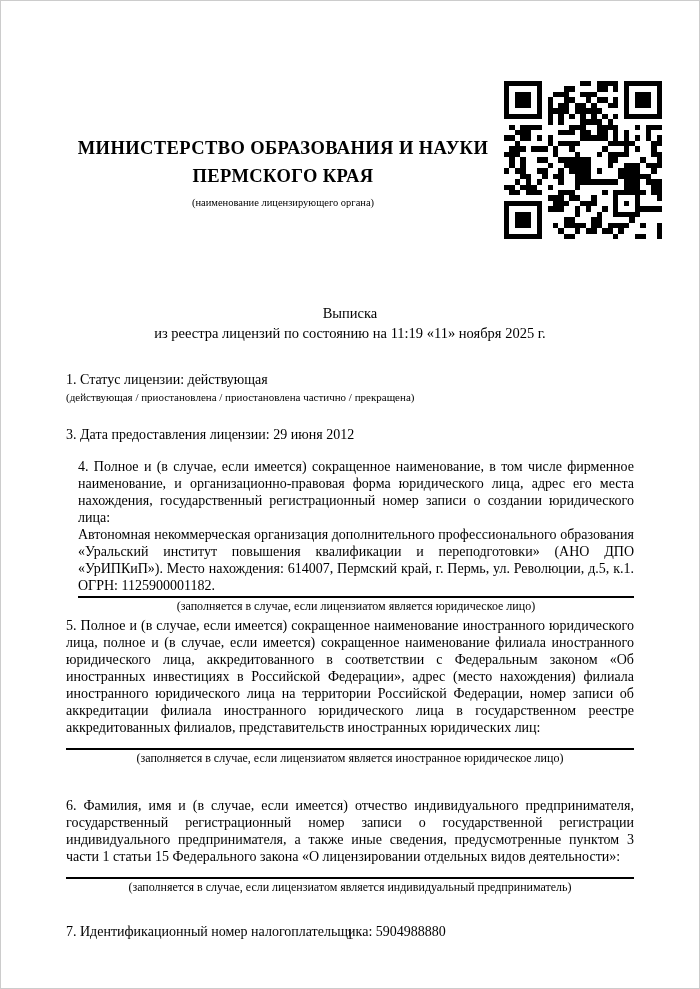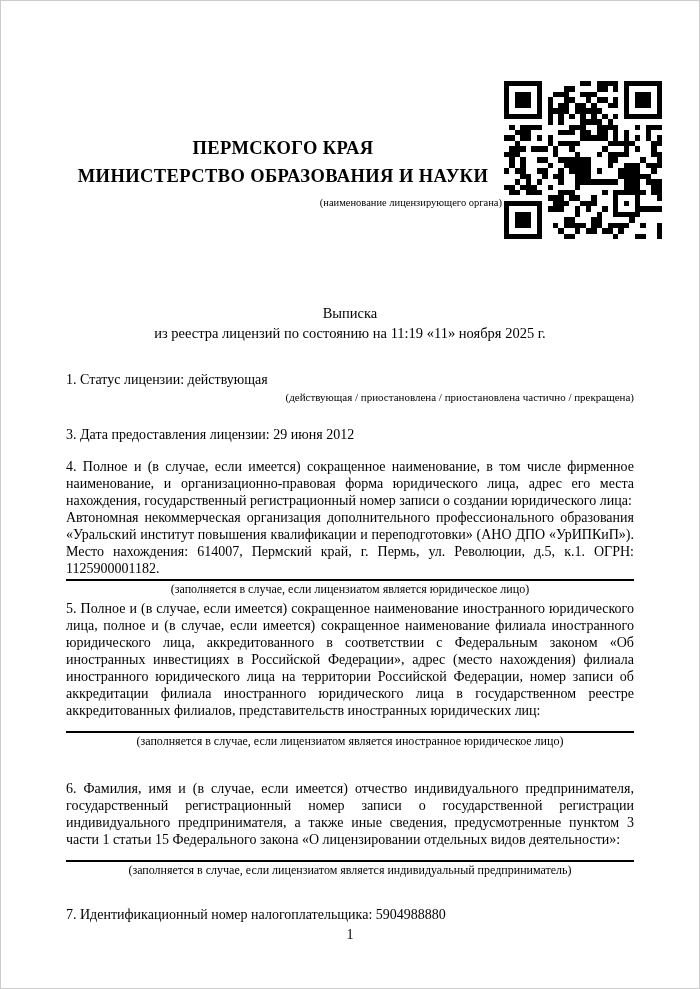--- a/index.html
+++ b/index.html
@@ -25,21 +25,20 @@
     font-weight: bold;
     font-size: 18.5px;
     line-height: 28px;
     letter-spacing: 0.4px;
     white-space: nowrap;
   }
   .authority-caption {
     font-size: 10.5px;
     line-height: 14px;
     margin-top: 6px;
-    text-align: right;
   }
   .qr {
     position: absolute;
     top: 80px; right: 37px;
     width: 158px; height: 158px;
     display: block;
   }
   .content { padding: 0 65px; }
   .title-block {
     margin-top: 52px;
@@ -54,53 +53,53 @@
   .para { text-align: justify; margin: 0; }
   .item-caption {
     font-size: 12px;
     line-height: 13px;
     text-align: center;
     margin-top: 2px;
   }
   .item1-caption {
     font-size: 11px;
     line-height: 14px;
-    text-align: right;
+    text-align: left;
     margin-top: 2px;
   }
   .fill-rule {
     border: none;
     border-top: 2px solid #000000;
     margin: 2px 0 0 0;
   }
   .blank-answer { height: 10px; }
   .m-i1 { margin-top: 28px; }
   .m-i2 { margin-top: 17px; }
   .m-i3 { margin-top: 22px; }
-  .m-i4 { margin-top: 15px; }
+  .m-i4 { margin-top: 15px; margin-left: 12px; }
   .m-i5 { margin-top: 4px; }
   .m-i6 { margin-top: 32px; }
   .m-i7 { margin-top: 29px; }
   .page-number {
     position: absolute;
     bottom: 45px; left: 0;
     width: 100%;
     text-align: center;
     font-size: 14px;
   }
 </style>
 </head>
 <body>
 
 <div class="page">
 
   <div class="header">
     <div class="authority">
+      <div class="authority-line">МИНИСТЕРСТВО ОБРАЗОВАНИЯ И НАУКИ</div>
       <div class="authority-line">ПЕРМСКОГО КРАЯ</div>
-      <div class="authority-line">МИНИСТЕРСТВО ОБРАЗОВАНИЯ И НАУКИ</div>
       <div class="authority-caption">(наименование лицензирующего органа)</div>
     </div>
     <svg class="qr" id="qr-svg" viewBox="0 0 158 158" xmlns="http://www.w3.org/2000/svg" shape-rendering="crispEdges">
       <rect x="0" y="0" width="158" height="158" fill="#ffffff"></rect>
       <path id="qr-path" fill="#000000" d="M0.00 0.00h5.45v5.45h-5.45zM5.45 0.00h5.45v5.45h-5.45zM10.90 0.00h5.45v5.45h-5.45zM16.34 0.00h5.45v5.45h-5.45zM21.79 0.00h5.45v5.45h-5.45zM27.24 0.00h5.45v5.45h-5.45zM32.69 0.00h5.45v5.45h-5.45zM76.28 0.00h5.45v5.45h-5.45zM81.72 0.00h5.45v5.45h-5.45zM92.62 0.00h5.45v5.45h-5.45zM98.07 0.00h5.45v5.45h-5.45zM103.52 0.00h5.45v5.45h-5.45zM108.97 0.00h5.45v5.45h-5.45zM119.86 0.00h5.45v5.45h-5.45zM125.31 0.00h5.45v5.45h-5.45zM130.76 0.00h5.45v5.45h-5.45zM136.21 0.00h5.45v5.45h-5.45zM141.66 0.00h5.45v5.45h-5.45zM147.10 0.00h5.45v5.45h-5.45zM152.55 0.00h5.45v5.45h-5.45zM0.00 5.45h5.45v5.45h-5.45zM32.69 5.45h5.45v5.45h-5.45zM59.93 5.45h5.45v5.45h-5.45zM65.38 5.45h5.45v5.45h-5.45zM92.62 5.45h5.45v5.45h-5.45zM98.07 5.45h5.45v5.45h-5.45zM108.97 5.45h5.45v5.45h-5.45zM119.86 5.45h5.45v5.45h-5.45zM152.55 5.45h5.45v5.45h-5.45zM0.00 10.90h5.45v5.45h-5.45zM10.90 10.90h5.45v5.45h-5.45zM16.34 10.90h5.45v5.45h-5.45zM21.79 10.90h5.45v5.45h-5.45zM32.69 10.90h5.45v5.45h-5.45zM49.03 10.90h5.45v5.45h-5.45zM54.48 10.90h5.45v5.45h-5.45zM59.93 10.90h5.45v5.45h-5.45zM76.28 10.90h5.45v5.45h-5.45zM81.72 10.90h5.45v5.45h-5.45zM87.17 10.90h5.45v5.45h-5.45zM119.86 10.90h5.45v5.45h-5.45zM130.76 10.90h5.45v5.45h-5.45zM136.21 10.90h5.45v5.45h-5.45zM141.66 10.90h5.45v5.45h-5.45zM152.55 10.90h5.45v5.45h-5.45zM0.00 16.34h5.45v5.45h-5.45zM10.90 16.34h5.45v5.45h-5.45zM16.34 16.34h5.45v5.45h-5.45zM21.79 16.34h5.45v5.45h-5.45zM32.69 16.34h5.45v5.45h-5.45zM43.59 16.34h5.45v5.45h-5.45zM59.93 16.34h5.45v5.45h-5.45zM65.38 16.34h5.45v5.45h-5.45zM81.72 16.34h5.45v5.45h-5.45zM92.62 16.34h5.45v5.45h-5.45zM98.07 16.34h5.45v5.45h-5.45zM108.97 16.34h5.45v5.45h-5.45zM119.86 16.34h5.45v5.45h-5.45zM130.76 16.34h5.45v5.45h-5.45zM136.21 16.34h5.45v5.45h-5.45zM141.66 16.34h5.45v5.45h-5.45zM152.55 16.34h5.45v5.45h-5.45zM0.00 21.79h5.45v5.45h-5.45zM10.90 21.79h5.45v5.45h-5.45zM16.34 21.79h5.45v5.45h-5.45zM21.79 21.79h5.45v5.45h-5.45zM32.69 21.79h5.45v5.45h-5.45zM43.59 21.79h5.45v5.45h-5.45zM54.48 21.79h5.45v5.45h-5.45zM59.93 21.79h5.45v5.45h-5.45zM70.83 21.79h5.45v5.45h-5.45zM76.28 21.79h5.45v5.45h-5.45zM87.17 21.79h5.45v5.45h-5.45zM103.52 21.79h5.45v5.45h-5.45zM108.97 21.79h5.45v5.45h-5.45zM119.86 21.79h5.45v5.45h-5.45zM130.76 21.79h5.45v5.45h-5.45zM136.21 21.79h5.45v5.45h-5.45zM141.66 21.79h5.45v5.45h-5.45zM152.55 21.79h5.45v5.45h-5.45zM0.00 27.24h5.45v5.45h-5.45zM32.69 27.24h5.45v5.45h-5.45zM43.59 27.24h5.45v5.45h-5.45zM49.03 27.24h5.45v5.45h-5.45zM54.48 27.24h5.45v5.45h-5.45zM59.93 27.24h5.45v5.45h-5.45zM70.83 27.24h5.45v5.45h-5.45zM76.28 27.24h5.45v5.45h-5.45zM81.72 27.24h5.45v5.45h-5.45zM87.17 27.24h5.45v5.45h-5.45zM92.62 27.24h5.45v5.45h-5.45zM119.86 27.24h5.45v5.45h-5.45zM152.55 27.24h5.45v5.45h-5.45zM0.00 32.69h5.45v5.45h-5.45zM5.45 32.69h5.45v5.45h-5.45zM10.90 32.69h5.45v5.45h-5.45zM16.34 32.69h5.45v5.45h-5.45zM21.79 32.69h5.45v5.45h-5.45zM27.24 32.69h5.45v5.45h-5.45zM32.69 32.69h5.45v5.45h-5.45zM43.59 32.69h5.45v5.45h-5.45zM54.48 32.69h5.45v5.45h-5.45zM65.38 32.69h5.45v5.45h-5.45zM76.28 32.69h5.45v5.45h-5.45zM87.17 32.69h5.45v5.45h-5.45zM98.07 32.69h5.45v5.45h-5.45zM108.97 32.69h5.45v5.45h-5.45zM119.86 32.69h5.45v5.45h-5.45zM125.31 32.69h5.45v5.45h-5.45zM130.76 32.69h5.45v5.45h-5.45zM136.21 32.69h5.45v5.45h-5.45zM141.66 32.69h5.45v5.45h-5.45zM147.10 32.69h5.45v5.45h-5.45zM152.55 32.69h5.45v5.45h-5.45zM43.59 38.14h5.45v5.45h-5.45zM54.48 38.14h5.45v5.45h-5.45zM76.28 38.14h5.45v5.45h-5.45zM81.72 38.14h5.45v5.45h-5.45zM87.17 38.14h5.45v5.45h-5.45zM92.62 38.14h5.45v5.45h-5.45zM103.52 38.14h5.45v5.45h-5.45zM5.45 43.59h5.45v5.45h-5.45zM16.34 43.59h5.45v5.45h-5.45zM21.79 43.59h5.45v5.45h-5.45zM27.24 43.59h5.45v5.45h-5.45zM32.69 43.59h5.45v5.45h-5.45zM65.38 43.59h5.45v5.45h-5.45zM70.83 43.59h5.45v5.45h-5.45zM76.28 43.59h5.45v5.45h-5.45zM92.62 43.59h5.45v5.45h-5.45zM98.07 43.59h5.45v5.45h-5.45zM103.52 43.59h5.45v5.45h-5.45zM108.97 43.59h5.45v5.45h-5.45zM130.76 43.59h5.45v5.45h-5.45zM141.66 43.59h5.45v5.45h-5.45zM147.10 43.59h5.45v5.45h-5.45zM152.55 43.59h5.45v5.45h-5.45zM10.90 49.03h5.45v5.45h-5.45zM16.34 49.03h5.45v5.45h-5.45zM21.79 49.03h5.45v5.45h-5.45zM54.48 49.03h5.45v5.45h-5.45zM59.93 49.03h5.45v5.45h-5.45zM65.38 49.03h5.45v5.45h-5.45zM76.28 49.03h5.45v5.45h-5.45zM81.72 49.03h5.45v5.45h-5.45zM92.62 49.03h5.45v5.45h-5.45zM98.07 49.03h5.45v5.45h-5.45zM108.97 49.03h5.45v5.45h-5.45zM119.86 49.03h5.45v5.45h-5.45zM141.66 49.03h5.45v5.45h-5.45zM0.00 54.48h5.45v5.45h-5.45zM5.45 54.48h5.45v5.45h-5.45zM16.34 54.48h5.45v5.45h-5.45zM21.79 54.48h5.45v5.45h-5.45zM32.69 54.48h5.45v5.45h-5.45zM43.59 54.48h5.45v5.45h-5.45zM76.28 54.48h5.45v5.45h-5.45zM81.72 54.48h5.45v5.45h-5.45zM87.17 54.48h5.45v5.45h-5.45zM92.62 54.48h5.45v5.45h-5.45zM98.07 54.48h5.45v5.45h-5.45zM108.97 54.48h5.45v5.45h-5.45zM119.86 54.48h5.45v5.45h-5.45zM130.76 54.48h5.45v5.45h-5.45zM141.66 54.48h5.45v5.45h-5.45zM152.55 54.48h5.45v5.45h-5.45zM10.90 59.93h5.45v5.45h-5.45zM43.59 59.93h5.45v5.45h-5.45zM54.48 59.93h5.45v5.45h-5.45zM59.93 59.93h5.45v5.45h-5.45zM65.38 59.93h5.45v5.45h-5.45zM70.83 59.93h5.45v5.45h-5.45zM103.52 59.93h5.45v5.45h-5.45zM108.97 59.93h5.45v5.45h-5.45zM114.41 59.93h5.45v5.45h-5.45zM119.86 59.93h5.45v5.45h-5.45zM125.31 59.93h5.45v5.45h-5.45zM147.10 59.93h5.45v5.45h-5.45zM152.55 59.93h5.45v5.45h-5.45zM5.45 65.38h5.45v5.45h-5.45zM10.90 65.38h5.45v5.45h-5.45zM16.34 65.38h5.45v5.45h-5.45zM27.24 65.38h5.45v5.45h-5.45zM32.69 65.38h5.45v5.45h-5.45zM38.14 65.38h5.45v5.45h-5.45zM49.03 65.38h5.45v5.45h-5.45zM65.38 65.38h5.45v5.45h-5.45zM98.07 65.38h5.45v5.45h-5.45zM119.86 65.38h5.45v5.45h-5.45zM130.76 65.38h5.45v5.45h-5.45zM147.10 65.38h5.45v5.45h-5.45zM0.00 70.83h5.45v5.45h-5.45zM5.45 70.83h5.45v5.45h-5.45zM10.90 70.83h5.45v5.45h-5.45zM49.03 70.83h5.45v5.45h-5.45zM70.83 70.83h5.45v5.45h-5.45zM92.62 70.83h5.45v5.45h-5.45zM103.52 70.83h5.45v5.45h-5.45zM108.97 70.83h5.45v5.45h-5.45zM114.41 70.83h5.45v5.45h-5.45zM119.86 70.83h5.45v5.45h-5.45zM147.10 70.83h5.45v5.45h-5.45zM152.55 70.83h5.45v5.45h-5.45zM5.45 76.28h5.45v5.45h-5.45zM16.34 76.28h5.45v5.45h-5.45zM32.69 76.28h5.45v5.45h-5.45zM38.14 76.28h5.45v5.45h-5.45zM54.48 76.28h5.45v5.45h-5.45zM59.93 76.28h5.45v5.45h-5.45zM65.38 76.28h5.45v5.45h-5.45zM70.83 76.28h5.45v5.45h-5.45zM76.28 76.28h5.45v5.45h-5.45zM81.72 76.28h5.45v5.45h-5.45zM103.52 76.28h5.45v5.45h-5.45zM108.97 76.28h5.45v5.45h-5.45zM136.21 76.28h5.45v5.45h-5.45zM152.55 76.28h5.45v5.45h-5.45zM5.45 81.72h5.45v5.45h-5.45zM16.34 81.72h5.45v5.45h-5.45zM43.59 81.72h5.45v5.45h-5.45zM59.93 81.72h5.45v5.45h-5.45zM65.38 81.72h5.45v5.45h-5.45zM70.83 81.72h5.45v5.45h-5.45zM76.28 81.72h5.45v5.45h-5.45zM81.72 81.72h5.45v5.45h-5.45zM103.52 81.72h5.45v5.45h-5.45zM119.86 81.72h5.45v5.45h-5.45zM125.31 81.72h5.45v5.45h-5.45zM130.76 81.72h5.45v5.45h-5.45zM141.66 81.72h5.45v5.45h-5.45zM147.10 81.72h5.45v5.45h-5.45zM152.55 81.72h5.45v5.45h-5.45zM0.00 87.17h5.45v5.45h-5.45zM10.90 87.17h5.45v5.45h-5.45zM16.34 87.17h5.45v5.45h-5.45zM32.69 87.17h5.45v5.45h-5.45zM38.14 87.17h5.45v5.45h-5.45zM54.48 87.17h5.45v5.45h-5.45zM65.38 87.17h5.45v5.45h-5.45zM70.83 87.17h5.45v5.45h-5.45zM76.28 87.17h5.45v5.45h-5.45zM81.72 87.17h5.45v5.45h-5.45zM92.62 87.17h5.45v5.45h-5.45zM114.41 87.17h5.45v5.45h-5.45zM119.86 87.17h5.45v5.45h-5.45zM125.31 87.17h5.45v5.45h-5.45zM130.76 87.17h5.45v5.45h-5.45zM147.10 87.17h5.45v5.45h-5.45zM16.34 92.62h5.45v5.45h-5.45zM21.79 92.62h5.45v5.45h-5.45zM38.14 92.62h5.45v5.45h-5.45zM49.03 92.62h5.45v5.45h-5.45zM54.48 92.62h5.45v5.45h-5.45zM70.83 92.62h5.45v5.45h-5.45zM76.28 92.62h5.45v5.45h-5.45zM81.72 92.62h5.45v5.45h-5.45zM114.41 92.62h5.45v5.45h-5.45zM119.86 92.62h5.45v5.45h-5.45zM125.31 92.62h5.45v5.45h-5.45zM130.76 92.62h5.45v5.45h-5.45zM136.21 92.62h5.45v5.45h-5.45zM141.66 92.62h5.45v5.45h-5.45zM10.90 98.07h5.45v5.45h-5.45zM21.79 98.07h5.45v5.45h-5.45zM32.69 98.07h5.45v5.45h-5.45zM54.48 98.07h5.45v5.45h-5.45zM70.83 98.07h5.45v5.45h-5.45zM76.28 98.07h5.45v5.45h-5.45zM81.72 98.07h5.45v5.45h-5.45zM87.17 98.07h5.45v5.45h-5.45zM92.62 98.07h5.45v5.45h-5.45zM98.07 98.07h5.45v5.45h-5.45zM103.52 98.07h5.45v5.45h-5.45zM108.97 98.07h5.45v5.45h-5.45zM119.86 98.07h5.45v5.45h-5.45zM125.31 98.07h5.45v5.45h-5.45zM130.76 98.07h5.45v5.45h-5.45zM141.66 98.07h5.45v5.45h-5.45zM147.10 98.07h5.45v5.45h-5.45zM152.55 98.07h5.45v5.45h-5.45zM0.00 103.52h5.45v5.45h-5.45zM5.45 103.52h5.45v5.45h-5.45zM16.34 103.52h5.45v5.45h-5.45zM21.79 103.52h5.45v5.45h-5.45zM27.24 103.52h5.45v5.45h-5.45zM43.59 103.52h5.45v5.45h-5.45zM70.83 103.52h5.45v5.45h-5.45zM119.86 103.52h5.45v5.45h-5.45zM125.31 103.52h5.45v5.45h-5.45zM130.76 103.52h5.45v5.45h-5.45zM147.10 103.52h5.45v5.45h-5.45zM152.55 103.52h5.45v5.45h-5.45zM5.45 108.97h5.45v5.45h-5.45zM10.90 108.97h5.45v5.45h-5.45zM21.79 108.97h5.45v5.45h-5.45zM27.24 108.97h5.45v5.45h-5.45zM32.69 108.97h5.45v5.45h-5.45zM54.48 108.97h5.45v5.45h-5.45zM59.93 108.97h5.45v5.45h-5.45zM65.38 108.97h5.45v5.45h-5.45zM98.07 108.97h5.45v5.45h-5.45zM108.97 108.97h5.45v5.45h-5.45zM114.41 108.97h5.45v5.45h-5.45zM119.86 108.97h5.45v5.45h-5.45zM125.31 108.97h5.45v5.45h-5.45zM130.76 108.97h5.45v5.45h-5.45zM136.21 108.97h5.45v5.45h-5.45zM147.10 108.97h5.45v5.45h-5.45zM152.55 108.97h5.45v5.45h-5.45zM43.59 114.41h5.45v5.45h-5.45zM49.03 114.41h5.45v5.45h-5.45zM54.48 114.41h5.45v5.45h-5.45zM65.38 114.41h5.45v5.45h-5.45zM70.83 114.41h5.45v5.45h-5.45zM87.17 114.41h5.45v5.45h-5.45zM108.97 114.41h5.45v5.45h-5.45zM130.76 114.41h5.45v5.45h-5.45zM152.55 114.41h5.45v5.45h-5.45zM0.00 119.86h5.45v5.45h-5.45zM5.45 119.86h5.45v5.45h-5.45zM10.90 119.86h5.45v5.45h-5.45zM16.34 119.86h5.45v5.45h-5.45zM21.79 119.86h5.45v5.45h-5.45zM27.24 119.86h5.45v5.45h-5.45zM32.69 119.86h5.45v5.45h-5.45zM49.03 119.86h5.45v5.45h-5.45zM54.48 119.86h5.45v5.45h-5.45zM59.93 119.86h5.45v5.45h-5.45zM76.28 119.86h5.45v5.45h-5.45zM81.72 119.86h5.45v5.45h-5.45zM87.17 119.86h5.45v5.45h-5.45zM108.97 119.86h5.45v5.45h-5.45zM119.86 119.86h5.45v5.45h-5.45zM130.76 119.86h5.45v5.45h-5.45zM0.00 125.31h5.45v5.45h-5.45zM32.69 125.31h5.45v5.45h-5.45zM43.59 125.31h5.45v5.45h-5.45zM49.03 125.31h5.45v5.45h-5.45zM54.48 125.31h5.45v5.45h-5.45zM70.83 125.31h5.45v5.45h-5.45zM81.72 125.31h5.45v5.45h-5.45zM98.07 125.31h5.45v5.45h-5.45zM108.97 125.31h5.45v5.45h-5.45zM130.76 125.31h5.45v5.45h-5.45zM136.21 125.31h5.45v5.45h-5.45zM141.66 125.31h5.45v5.45h-5.45zM147.10 125.31h5.45v5.45h-5.45zM152.55 125.31h5.45v5.45h-5.45zM0.00 130.76h5.45v5.45h-5.45zM10.90 130.76h5.45v5.45h-5.45zM16.34 130.76h5.45v5.45h-5.45zM21.79 130.76h5.45v5.45h-5.45zM32.69 130.76h5.45v5.45h-5.45zM70.83 130.76h5.45v5.45h-5.45zM92.62 130.76h5.45v5.45h-5.45zM108.97 130.76h5.45v5.45h-5.45zM114.41 130.76h5.45v5.45h-5.45zM119.86 130.76h5.45v5.45h-5.45zM125.31 130.76h5.45v5.45h-5.45zM130.76 130.76h5.45v5.45h-5.45zM0.00 136.21h5.45v5.45h-5.45zM10.90 136.21h5.45v5.45h-5.45zM16.34 136.21h5.45v5.45h-5.45zM21.79 136.21h5.45v5.45h-5.45zM32.69 136.21h5.45v5.45h-5.45zM59.93 136.21h5.45v5.45h-5.45zM65.38 136.21h5.45v5.45h-5.45zM87.17 136.21h5.45v5.45h-5.45zM92.62 136.21h5.45v5.45h-5.45zM125.31 136.21h5.45v5.45h-5.45zM0.00 141.66h5.45v5.45h-5.45zM10.90 141.66h5.45v5.45h-5.45zM16.34 141.66h5.45v5.45h-5.45zM21.79 141.66h5.45v5.45h-5.45zM32.69 141.66h5.45v5.45h-5.45zM49.03 141.66h5.45v5.45h-5.45zM59.93 141.66h5.45v5.45h-5.45zM65.38 141.66h5.45v5.45h-5.45zM70.83 141.66h5.45v5.45h-5.45zM76.28 141.66h5.45v5.45h-5.45zM87.17 141.66h5.45v5.45h-5.45zM92.62 141.66h5.45v5.45h-5.45zM103.52 141.66h5.45v5.45h-5.45zM108.97 141.66h5.45v5.45h-5.45zM114.41 141.66h5.45v5.45h-5.45zM119.86 141.66h5.45v5.45h-5.45zM136.21 141.66h5.45v5.45h-5.45zM152.55 141.66h5.45v5.45h-5.45zM0.00 147.10h5.45v5.45h-5.45zM32.69 147.10h5.45v5.45h-5.45zM54.48 147.10h5.45v5.45h-5.45zM70.83 147.10h5.45v5.45h-5.45zM81.72 147.10h5.45v5.45h-5.45zM87.17 147.10h5.45v5.45h-5.45zM98.07 147.10h5.45v5.45h-5.45zM103.52 147.10h5.45v5.45h-5.45zM114.41 147.10h5.45v5.45h-5.45zM152.55 147.10h5.45v5.45h-5.45zM0.00 152.55h5.45v5.45h-5.45zM5.45 152.55h5.45v5.45h-5.45zM10.90 152.55h5.45v5.45h-5.45zM16.34 152.55h5.45v5.45h-5.45zM21.79 152.55h5.45v5.45h-5.45zM27.24 152.55h5.45v5.45h-5.45zM32.69 152.55h5.45v5.45h-5.45zM59.93 152.55h5.45v5.45h-5.45zM65.38 152.55h5.45v5.45h-5.45zM108.97 152.55h5.45v5.45h-5.45zM130.76 152.55h5.45v5.45h-5.45zM136.21 152.55h5.45v5.45h-5.45zM152.55 152.55h5.45v5.45h-5.45z"></path>
     </svg>
   </div>
 
   <div class="content">
 

